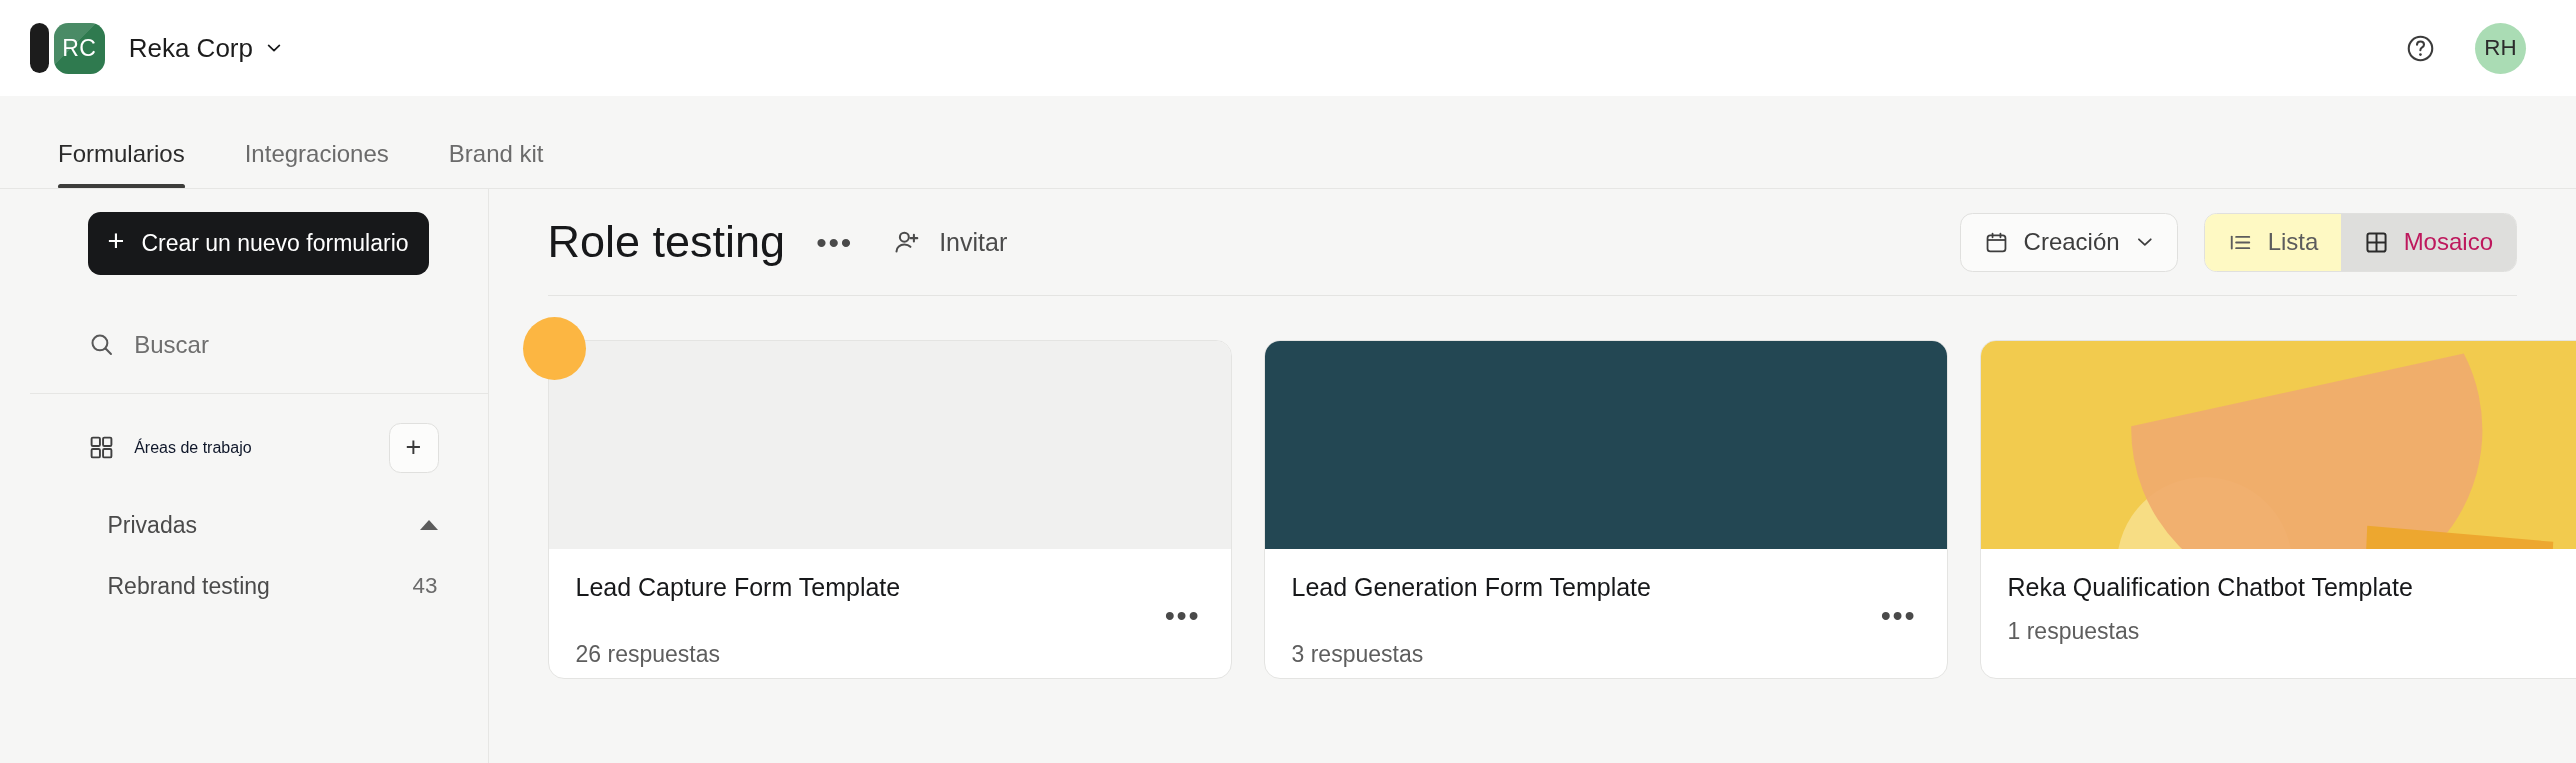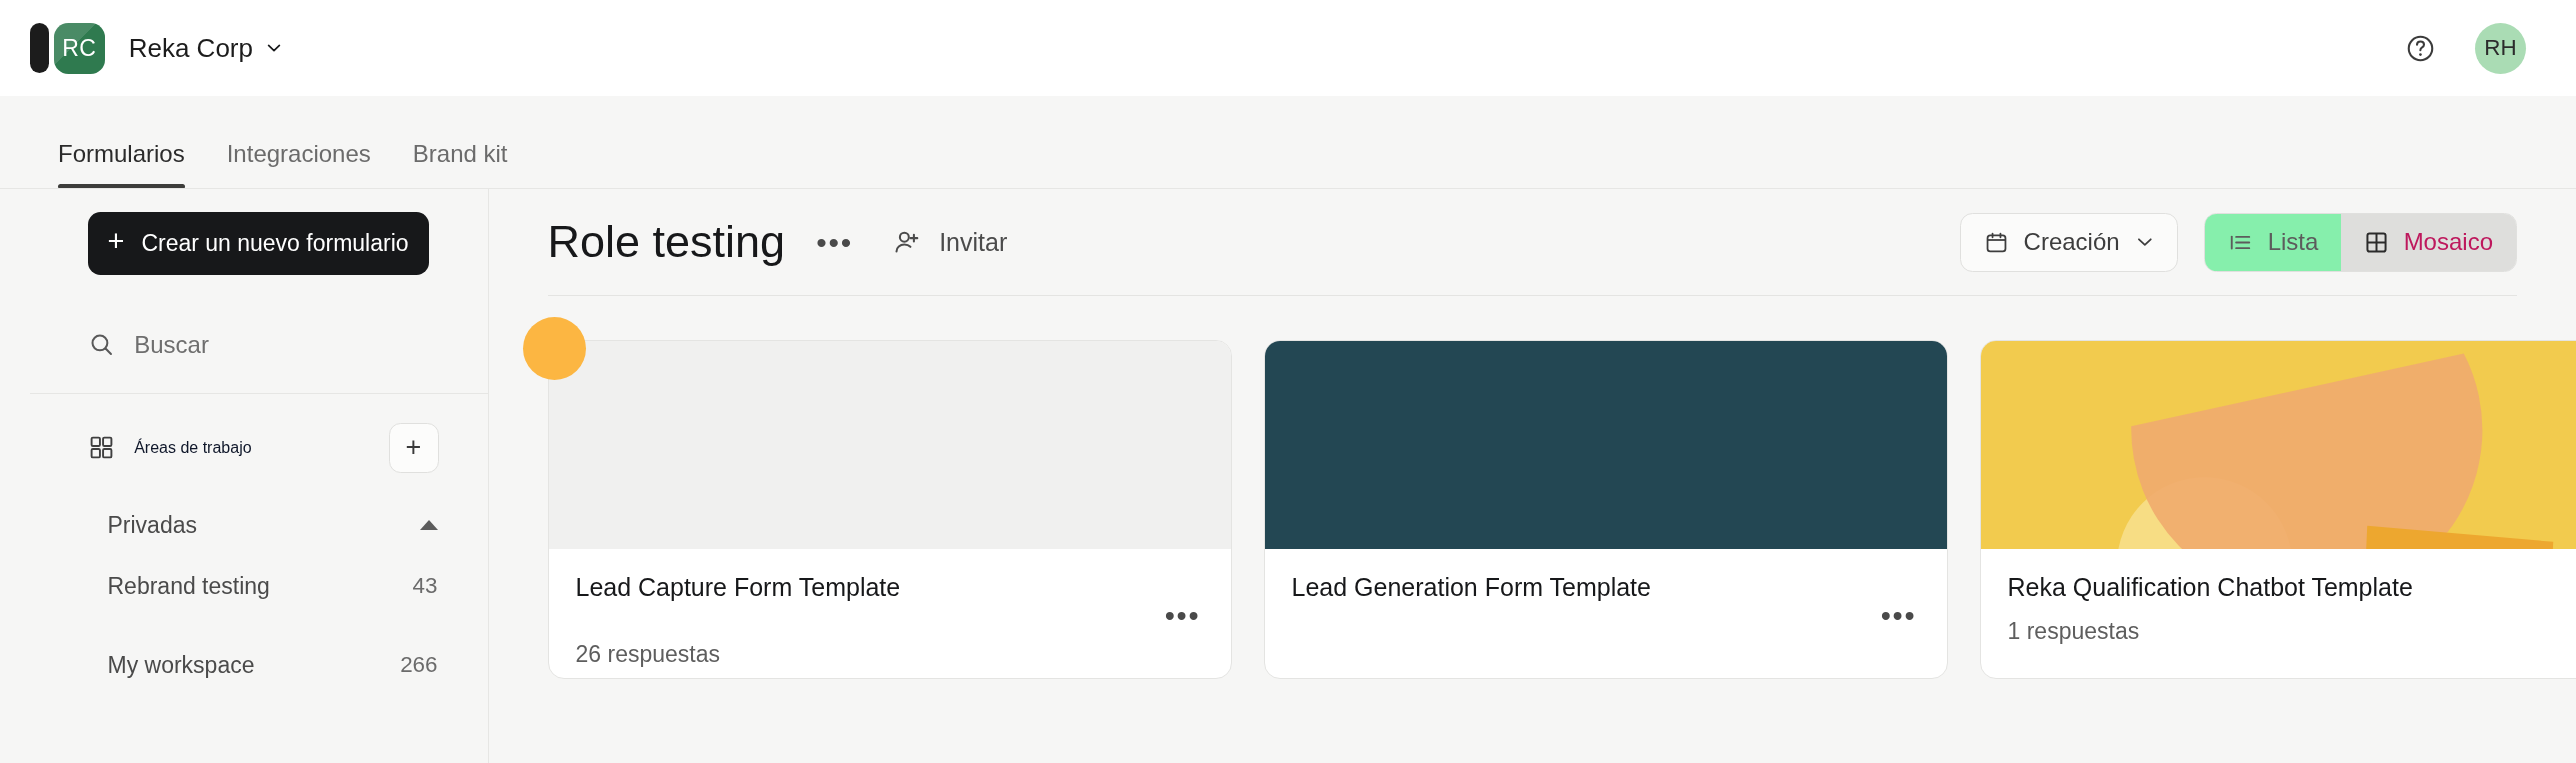--- a/index.html
+++ b/index.html
@@ -113,21 +113,21 @@
   }
 
   
   .tabsbar {
     height: 93px;
     flex: 0 0 93px;
     background: #f6f6f5;
     padding-left: 58px;
     display: flex;
     align-items: flex-end;
-    gap: 0;
+    gap: 18px;
     position: relative;
   }
   .tabsbar::after {
     content: "";
     position: absolute;
     left: 0; right: 0; bottom: 0;
     height: 0.9px;
     background: #e6e6e4;
   }
 
@@ -363,21 +363,21 @@
     background: #fbfbfa;
   }
   .seg-item {
     display: flex;
     align-items: center;
     gap: 14.3px;
     padding: 0 23px;
     cursor: pointer;
     font-size: 24px;
     color: #5c5c5c;
-    background: #86efac;
+    background: #fef9c3;
   }
   .seg-item.active {
     background: #dededc;
     color: #be185d;
   }
 
   .header-rule {
     height: 0.9px;
     background: #e4e4e2;
     flex: 0 0 0.9px;
@@ -536,24 +536,20 @@
       <div class="privadas-row">
         <span class="privadas-label">Privadas</span>
         <span class="privadas-caret"></span>
       </div>
 
       <div class="ws-item">
         <span class="ws-name">Rebrand testing</span>
         <span class="ws-count">43</span>
       </div>
 
-      <div class="ws-item">
-        <span class="ws-name">My workspace</span>
-        <span class="ws-count">266</span>
-      </div>
 
     </div>
 
     <div class="main">
 
       <div class="main-header">
         <div class="page-title">Role testing</div>
 
         <div class="title-menu">
           <span>•••</span>
@@ -629,20 +625,21 @@
           </div>
         </div>
 
         <div class="card">
           <div class="card-thumb" style="background:#234753;"></div>
           <div class="card-meta">
             <div class="card-title-row">
               <div class="card-title">Lead Generation Form Template</div>
               <div class="card-menu">•••</div>
             </div>
+            <div class="card-sub">3 respuestas</div>
           </div>
         </div>
 
         <div class="card">
           <div class="card-thumb" style="background:#f2cb4e;">
             <svg width="684" height="208" viewBox="0 0 765 232" preserveAspectRatio="none" style="position:absolute;left:0;top:0;">
               <circle cx="250" cy="250" r="98" fill="#f7dd84"></circle>
               <path d="M168 95 L540 14 A186 186 0 0 1 352 284 A186 186 0 0 1 168 95 Z" fill="#f0ab6e" opacity="0.92"></path>
               <path d="M432 206 L640 224 L638 268 L430 250 Z" fill="#eda72f"></path>
             </svg>

